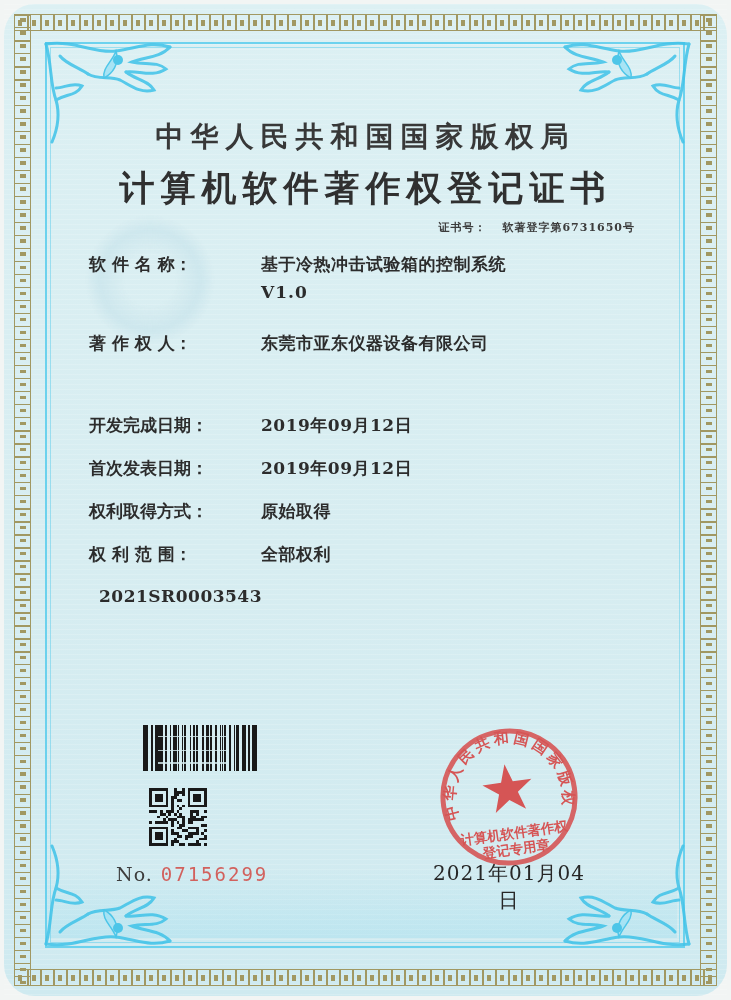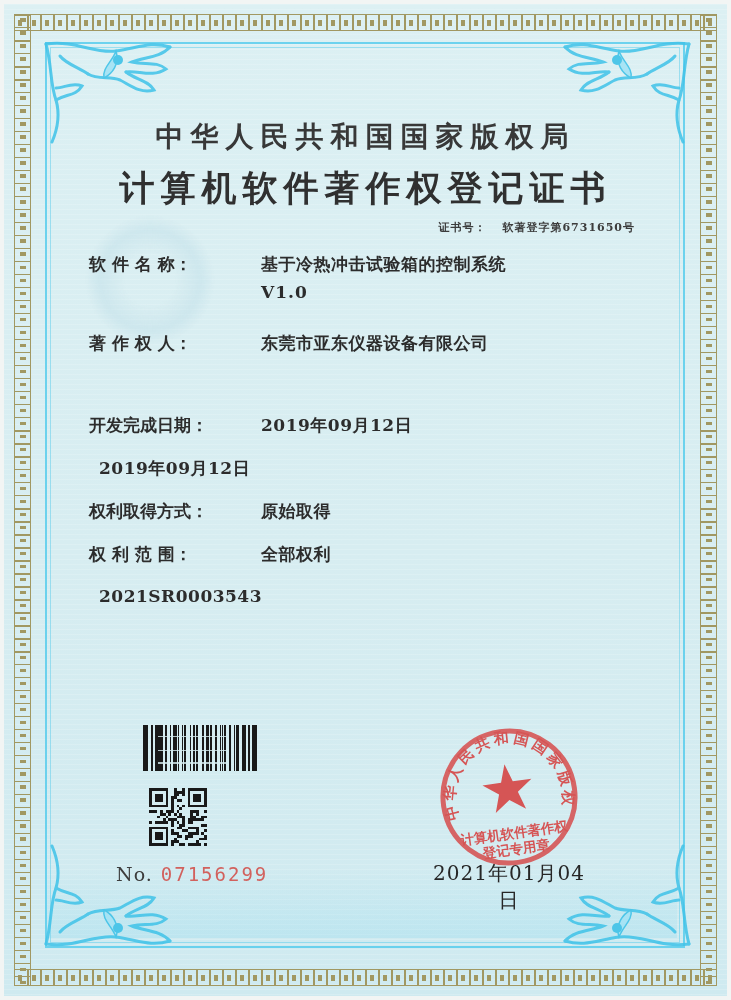--- a/index.html
+++ b/index.html
@@ -5,20 +5,21 @@
   html,body{margin:0;padding:0;}
   body{
     width:731px;height:1000px;position:relative;
     background:#f2f5f4;
     font-family:"DejaVu Serif","Liberation Serif",serif;
     overflow:hidden;
   }
   .page{
     position:absolute;left:4px;top:4px;right:4px;bottom:4px;
     background:linear-gradient(180deg,#dcf0f3 0%,#d7edf1 55%,#cfeaf0 100%);
+    border-radius:31px;
   }
   .page::after{
     content:"";position:absolute;inset:0;pointer-events:none;
     background:repeating-linear-gradient(180deg,rgba(255,255,255,.16) 0 1px,transparent 1px 5px);
   }
   
   .mh,.mv{position:absolute;color:#a19862;z-index:5;}
   .mh{
     left:10px;right:10px;height:15px;
     border-top:1.5px solid #a19862;border-bottom:1.5px solid #a19862;
@@ -175,20 +176,21 @@
   </div>
   <div class="row" style="top:328px">
     <div class="label">著 作 权 人：</div>
     <div class="value">东莞市亚东仪器设备有限公司</div>
   </div>
   <div class="row" style="top:410px">
     <div class="label">开发完成日期：</div>
     <div class="value">2019年09月12日</div>
   </div>
   <div class="row" style="top:453px">
+    <div class="label">首次发表日期：</div>
     <div class="value">2019年09月12日</div>
   </div>
   <div class="row" style="top:496px">
     <div class="label">权利取得方式：</div>
     <div class="value">原始取得</div>
   </div>
   <div class="row" style="top:539px">
     <div class="label">权 利 范 围：</div>
     <div class="value">全部权利</div>
   </div>

